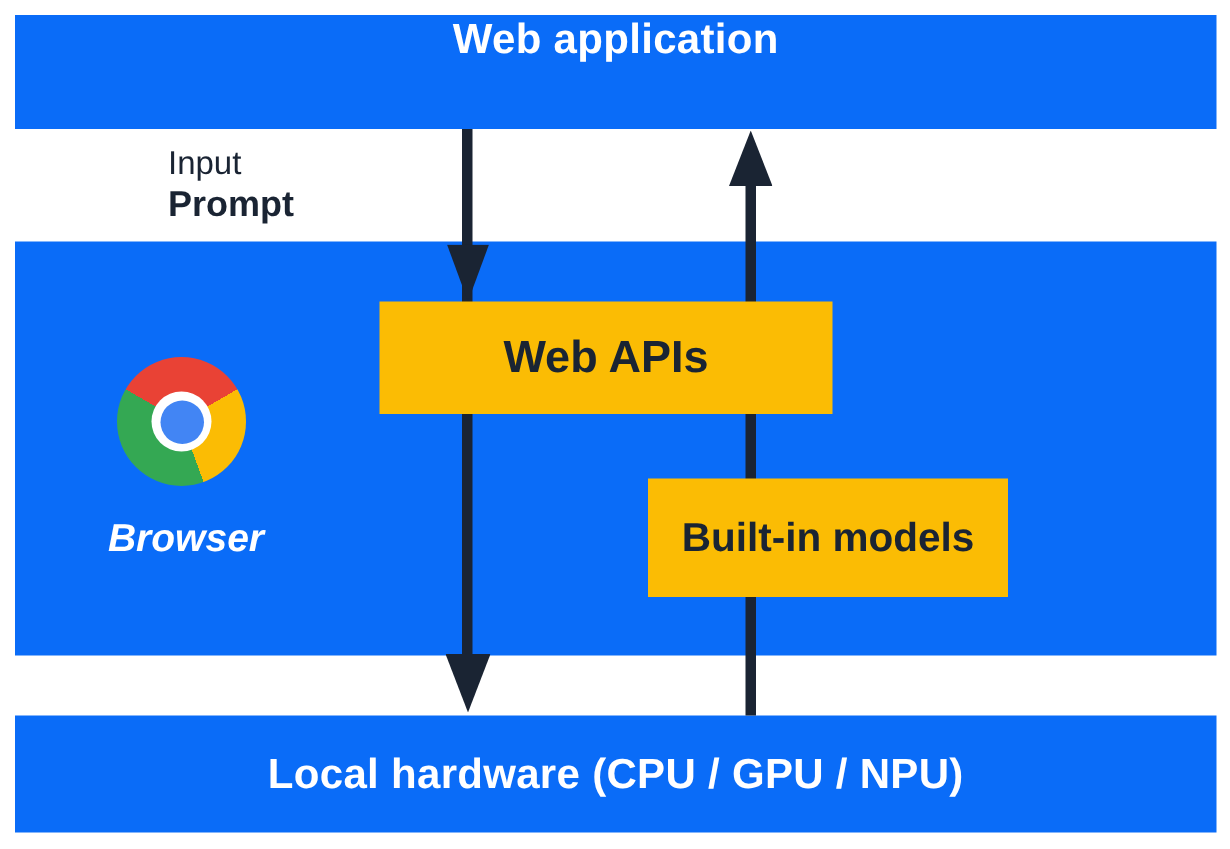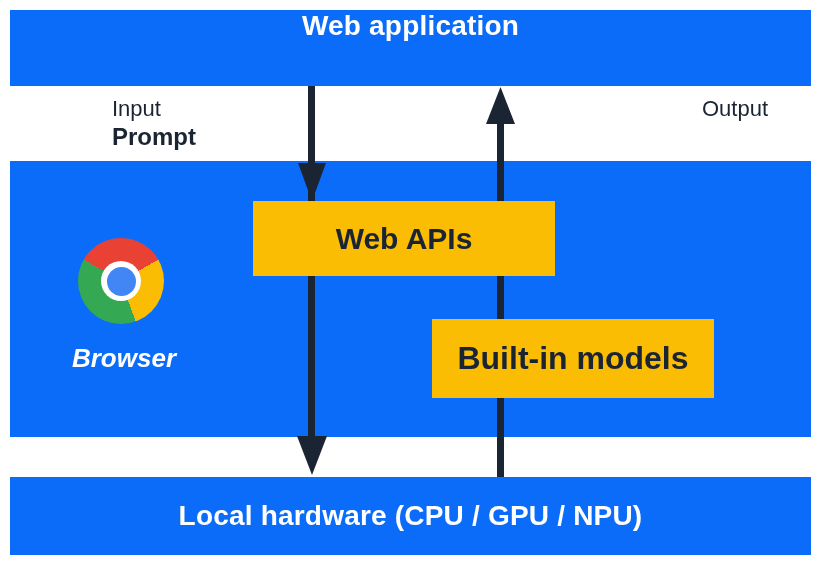--- a/index.html
+++ b/index.html
@@ -33,21 +33,21 @@
   .down-head-2{left:297px;top:436px;width:30px;height:39px;background:var(--navy);
                clip-path:polygon(0 0,100% 0,50% 100%);}
   .up-line{left:497px;top:112px;width:7px;height:365px;}
   .up-head{left:486px;top:87px;width:29px;height:37px;background:var(--navy);
            clip-path:polygon(50% 0,100% 100%,0 100%);}
 
   
   .ybox{position:absolute;background:var(--yellow);z-index:3;display:flex;flex-direction:column;
         justify-content:center;color:var(--navy);font-weight:bold;text-align:center;}
   .web-apis{left:253px;top:201px;width:302px;height:75px;font-size:30px;}
-  .builtin{left:432px;top:319px;width:282px;height:79px;font-size:32px;line-height:33px;}
+  .builtin{left:432px;top:319px;width:240px;height:79px;font-size:27px;line-height:33px;}
 
   
   .chrome-logo{position:absolute;left:78px;top:238px;width:86px;height:86px;border-radius:50%;z-index:1;
     background:conic-gradient(from -60deg,
       var(--logo-red) 0deg 120deg,
       var(--logo-yellow) 120deg 220deg,
       var(--logo-green) 220deg 360deg);
     display:flex;align-items:center;justify-content:center;}
   .chrome-hub{width:40px;height:40px;border-radius:50%;background:var(--white);
     display:flex;align-items:center;justify-content:center;}
@@ -63,21 +63,20 @@
   <div class="band top-bar">
     <span class="bar-title">Web application</span>
   </div>
 
   <div class="io io-left">
     <div class="io-title">Input</div>
     <div class="io-value">Prompt</div>
   </div>
 
   <div class="io io-right">
-    <div class="io-title">Output</div>
   </div>
 
   <div class="band mid-section"></div>
 
   <div class="arrow-part down-line"></div>
   <div class="arrow-part down-head-1"></div>
   <div class="arrow-part down-head-2"></div>
   <div class="arrow-part up-line"></div>
   <div class="arrow-part up-head"></div>
 

